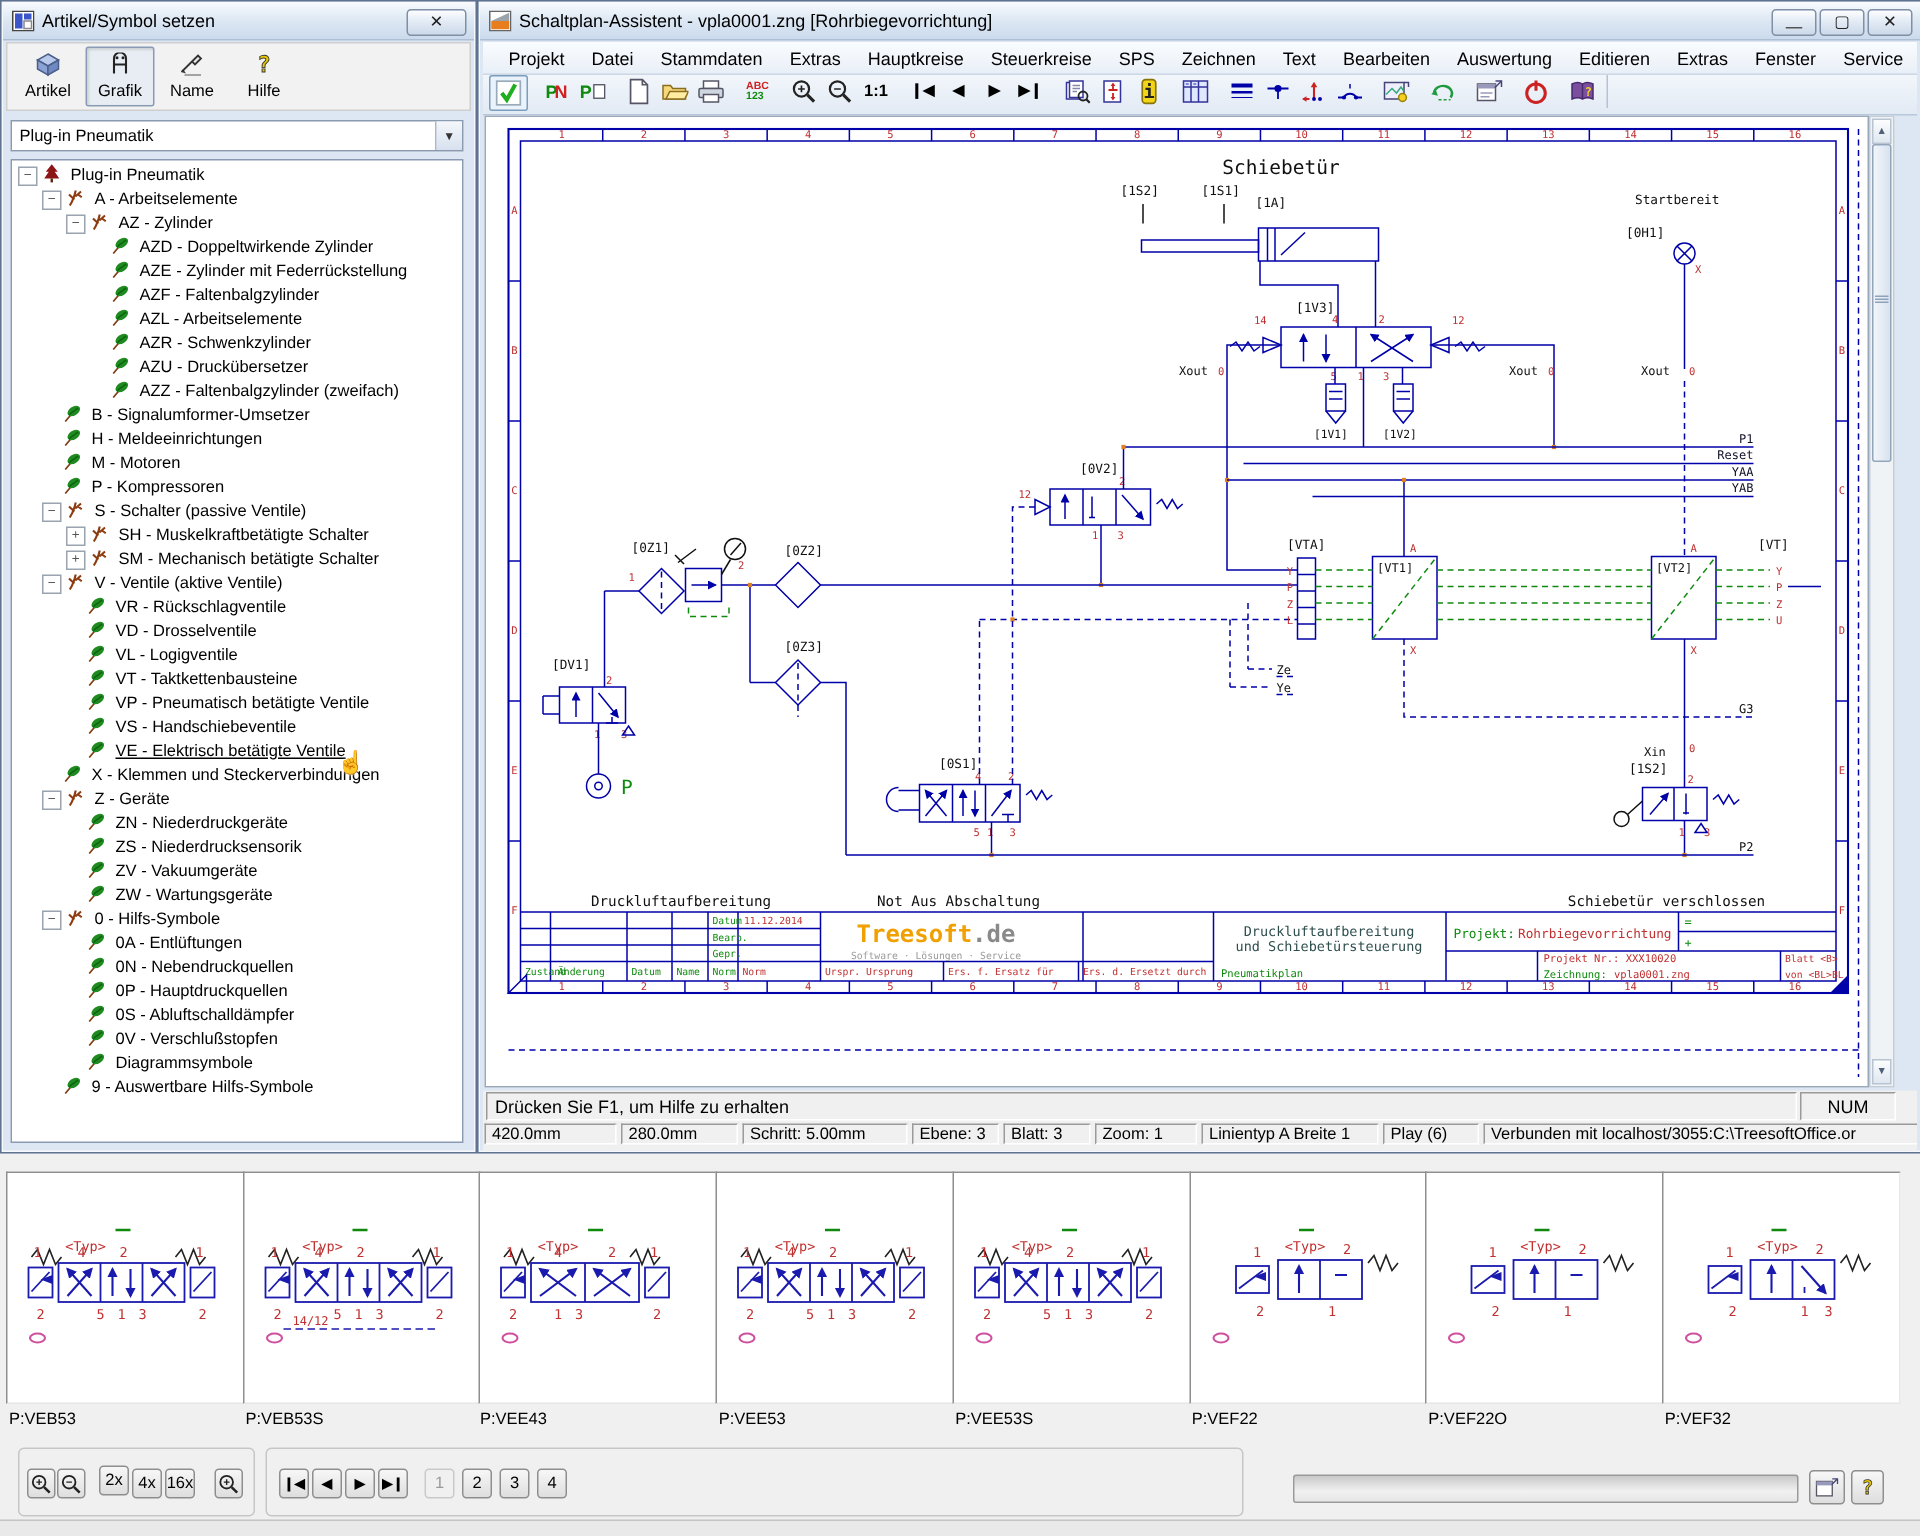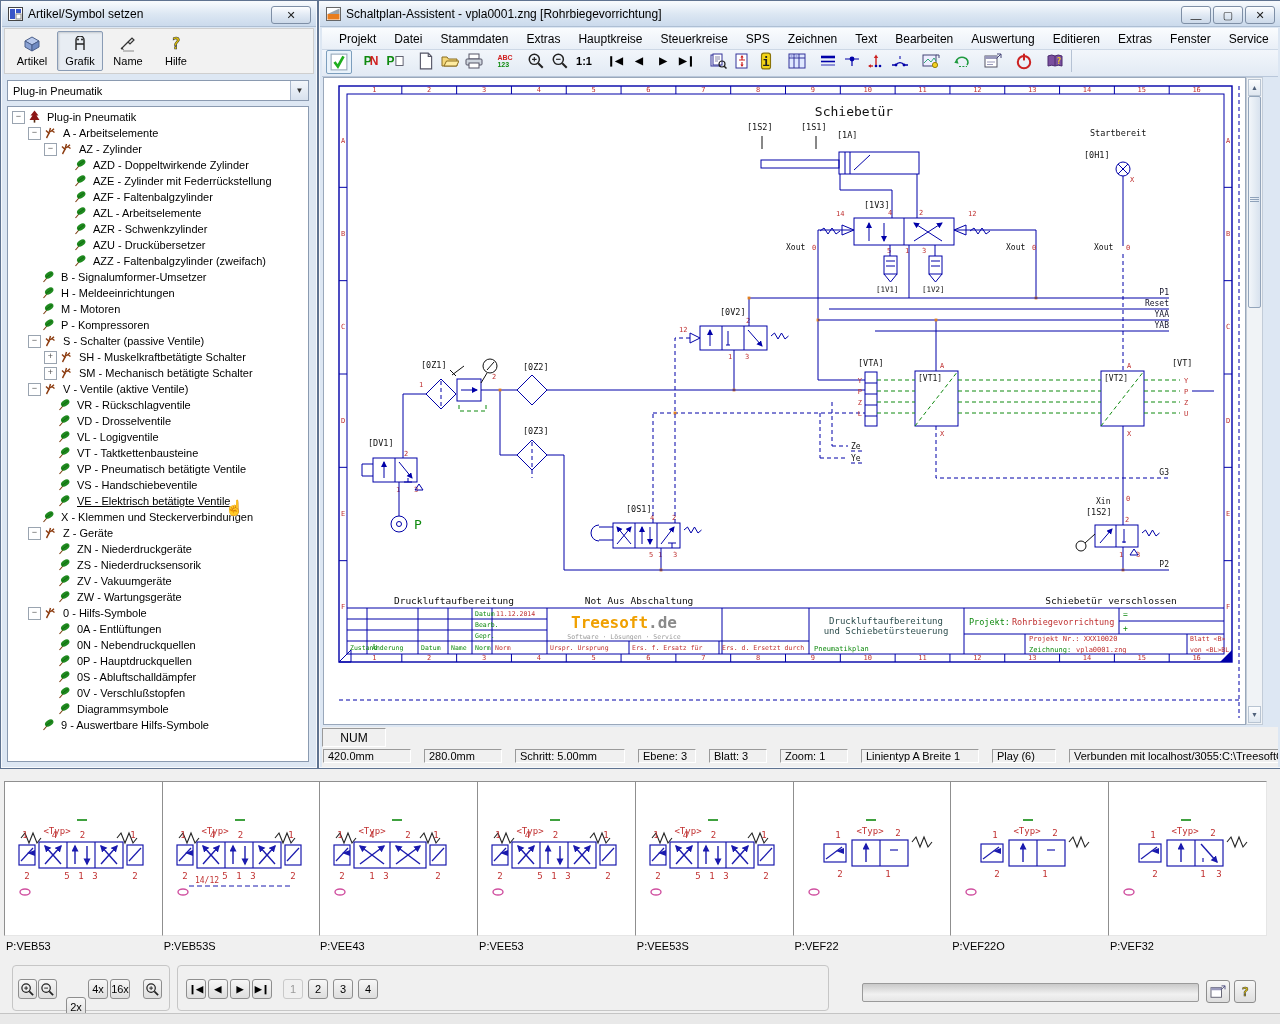--- a/index.html
+++ b/index.html
@@ -65,21 +65,21 @@
   .grip{width:9px;height:1px;background:#8fa2ba;margin:1px auto}
   
   #status1{position:absolute;left:3px;right:3px;top:726px;height:21px;background:#f0f0f0;
        display:flex;align-items:center;font-size:12px}
   .s1msg{flex:1;border:1px solid;border-color:#9a9a9a #fff #fff #9a9a9a;height:17px;
        display:flex;align-items:center;padding-left:5px;margin:0 2px;background:#f0f0f0}
   .s1num{width:62px;border:1px solid;border-color:#9a9a9a #fff #fff #9a9a9a;height:17px;
        display:flex;align-items:center;justify-content:center;margin-right:14px;background:#f0f0f0}
   #status2{position:absolute;left:3px;right:3px;top:747px;height:19px;background:#f0f0f0;
        display:flex;font-size:11px;overflow:hidden}
-  .s2cell{border:1px solid;border-color:#9a9a9a #fff #fff #9a9a9a;height:14px;margin:1px 12px 0 1px;
+  .s2cell{border:1px solid;border-color:#9a9a9a #fff #fff #9a9a9a;height:14px;margin:1px 2px 0 1px;
        display:flex;align-items:center;padding:0 4px;white-space:nowrap;box-sizing:border-box;flex:none;overflow:hidden}
   
   #bottom{position:absolute;left:0;top:767px;width:1280px;height:257px;background:#f0f0f0;
        border-top:1px solid #b5b5b5}
   .card{position:absolute;top:13px;width:157px;height:153px;background:#fff;
        border:1px solid;border-color:#8f8f8f #e6e6e6 #e6e6e6 #8f8f8f}
   .cardlbl{position:absolute;top:172px;font-size:11px}
   .groupbox{position:absolute;border:1px solid #c6c6c6;border-radius:4px;height:44px}
   .gbt{position:absolute;top:-8px;left:8px;background:#f0f0f0;padding:0 4px;font-size:11px;white-space:nowrap}
   .b7{border:1px solid #8e8e8e;border-radius:3px;background:linear-gradient(#f7f7f7,#dedede);
@@ -359,21 +359,21 @@
           <path d="M4.5 6.5 h4 M6.5 4.5 v4" stroke="#222"></path>
         </svg>
       </span>
       <span class="b7" style="position:absolute;left:25px;top:13px;width:19px;height:20px">
         <svg width="15" height="15" viewBox="0 0 16 16">
           <circle cx="6.5" cy="6.5" r="4.5" fill="none" stroke="#222" stroke-width="1.3"></circle>
           <path d="M10 10 L14 14" stroke="#222" stroke-width="1.8"></path>
           <path d="M4.5 6.5 h4" stroke="#222"></path>
         </svg>
       </span>
-      <span class="b7" style="position:absolute;left:53px;top:31px;width:20px;height:20px">2x</span>
+      <span class="b7" style="position:absolute;left:53px;top:11px;width:20px;height:20px">2x</span>
       <span class="b7" style="position:absolute;left:75px;top:13px;width:20px;height:20px">4x</span>
       <span class="b7" style="position:absolute;left:97px;top:13px;width:20px;height:20px">16x</span>
       <span class="b7" style="position:absolute;left:130px;top:13px;width:19px;height:20px">
         <svg width="15" height="15" viewBox="0 0 16 16">
           <circle cx="6.5" cy="6.5" r="4.5" fill="none" stroke="#222" stroke-width="1.3"></circle>
           <path d="M10 10 L14 14" stroke="#222" stroke-width="1.8"></path>
           <path d="M4.5 6.5 h4 M6.5 4.5 v4" stroke="#222"></path>
         </svg>
       </span>
     </div>
@@ -994,20 +994,21 @@
     <div class="scr-thumb">
       <div style="margin-top:100px">
           <div class="grip"></div>
           <div class="grip"></div>
           <div class="grip"></div>
         </div>
     </div>
     <div class="scr-arrow" style="bottom:1px">▼</div>
   </div>
   <div id="status1">
+    <div class="s1msg">Drücken Sie F1, um Hilfe zu erhalten</div>
     <div class="s1num">NUM</div>
   </div>
   <div id="status2">
       <div class="s2cell" style="width:88px">420.0mm</div>
       <div class="s2cell" style="width:78px">280.0mm</div>
       <div class="s2cell" style="width:110px">Schritt: 5.00mm</div>
       <div class="s2cell" style="width:58px">Ebene: 3</div>
       <div class="s2cell" style="width:58px">Blatt: 3</div>
       <div class="s2cell" style="width:68px">Zoom: 1</div>
       <div class="s2cell" style="width:118px">Linientyp A Breite 1</div>

